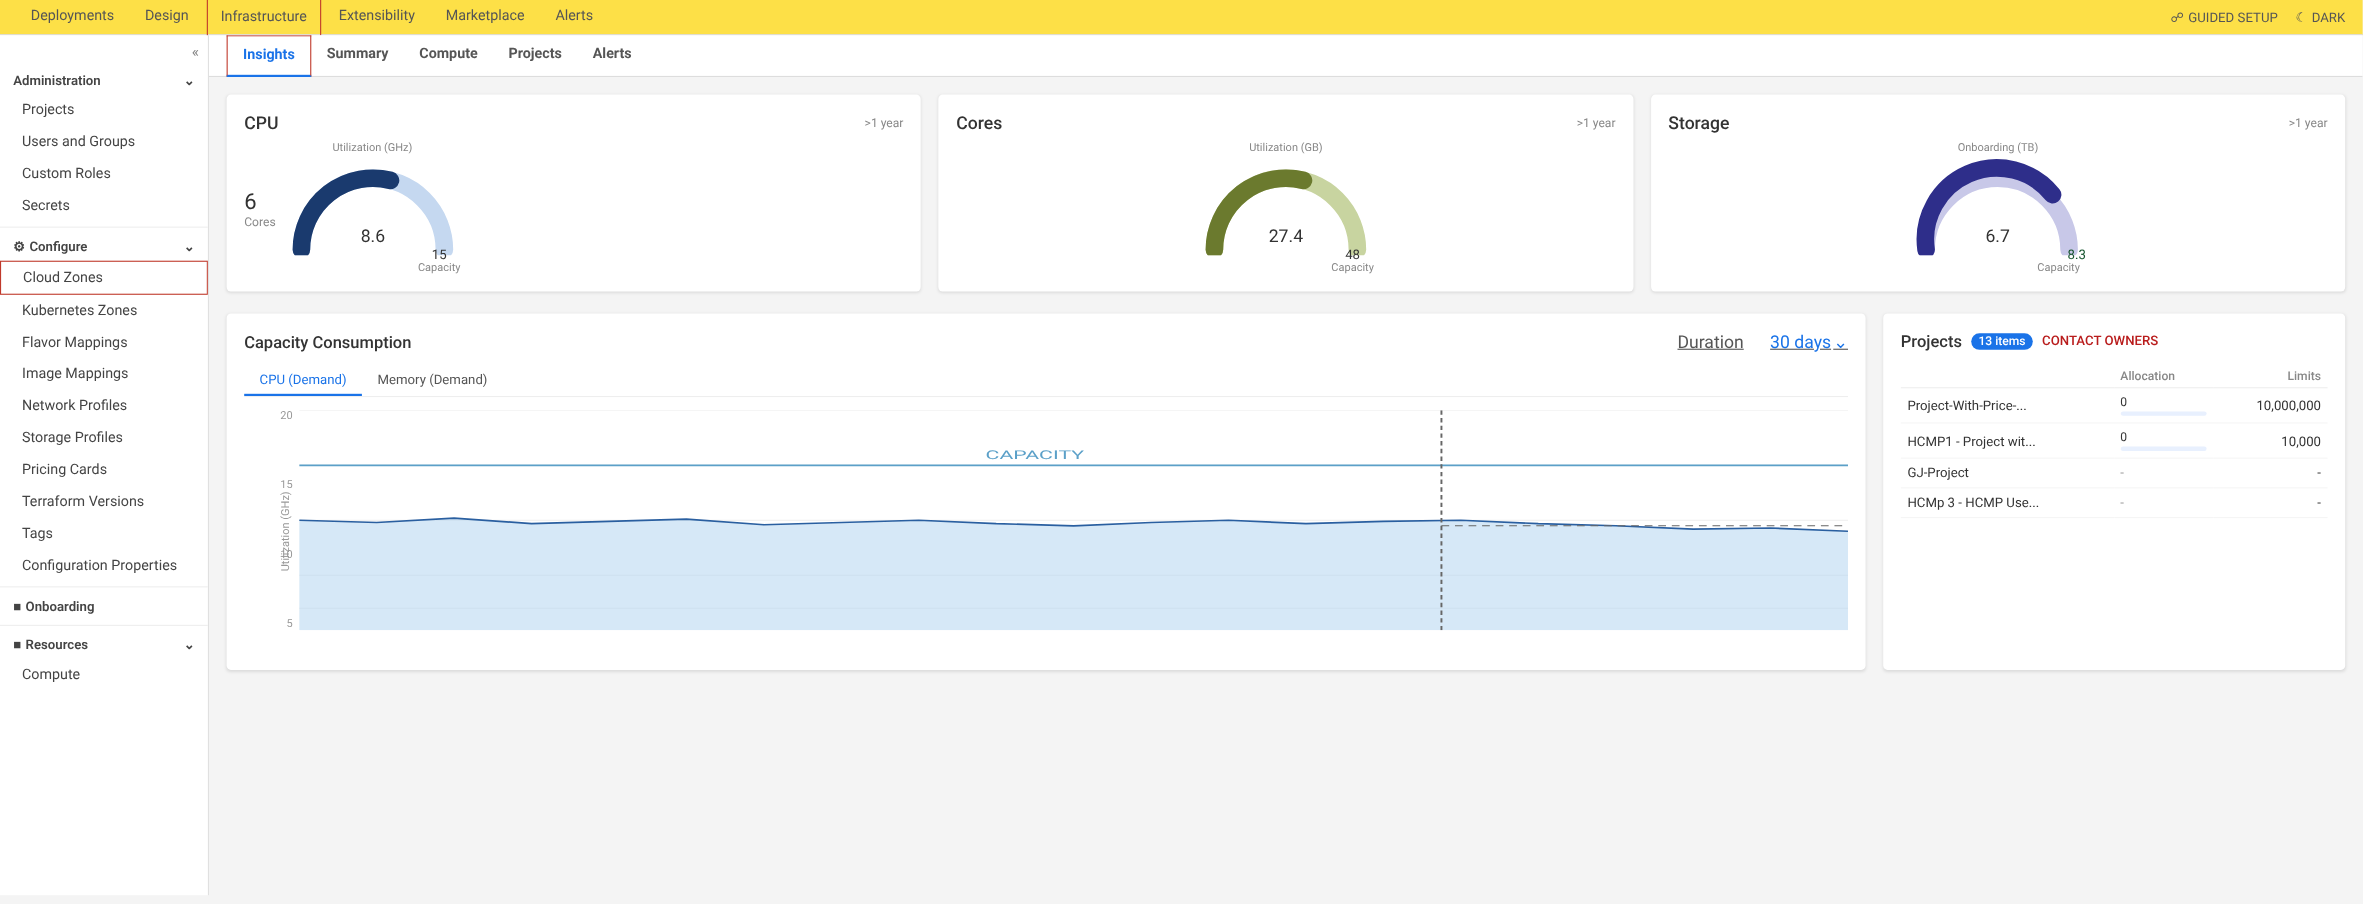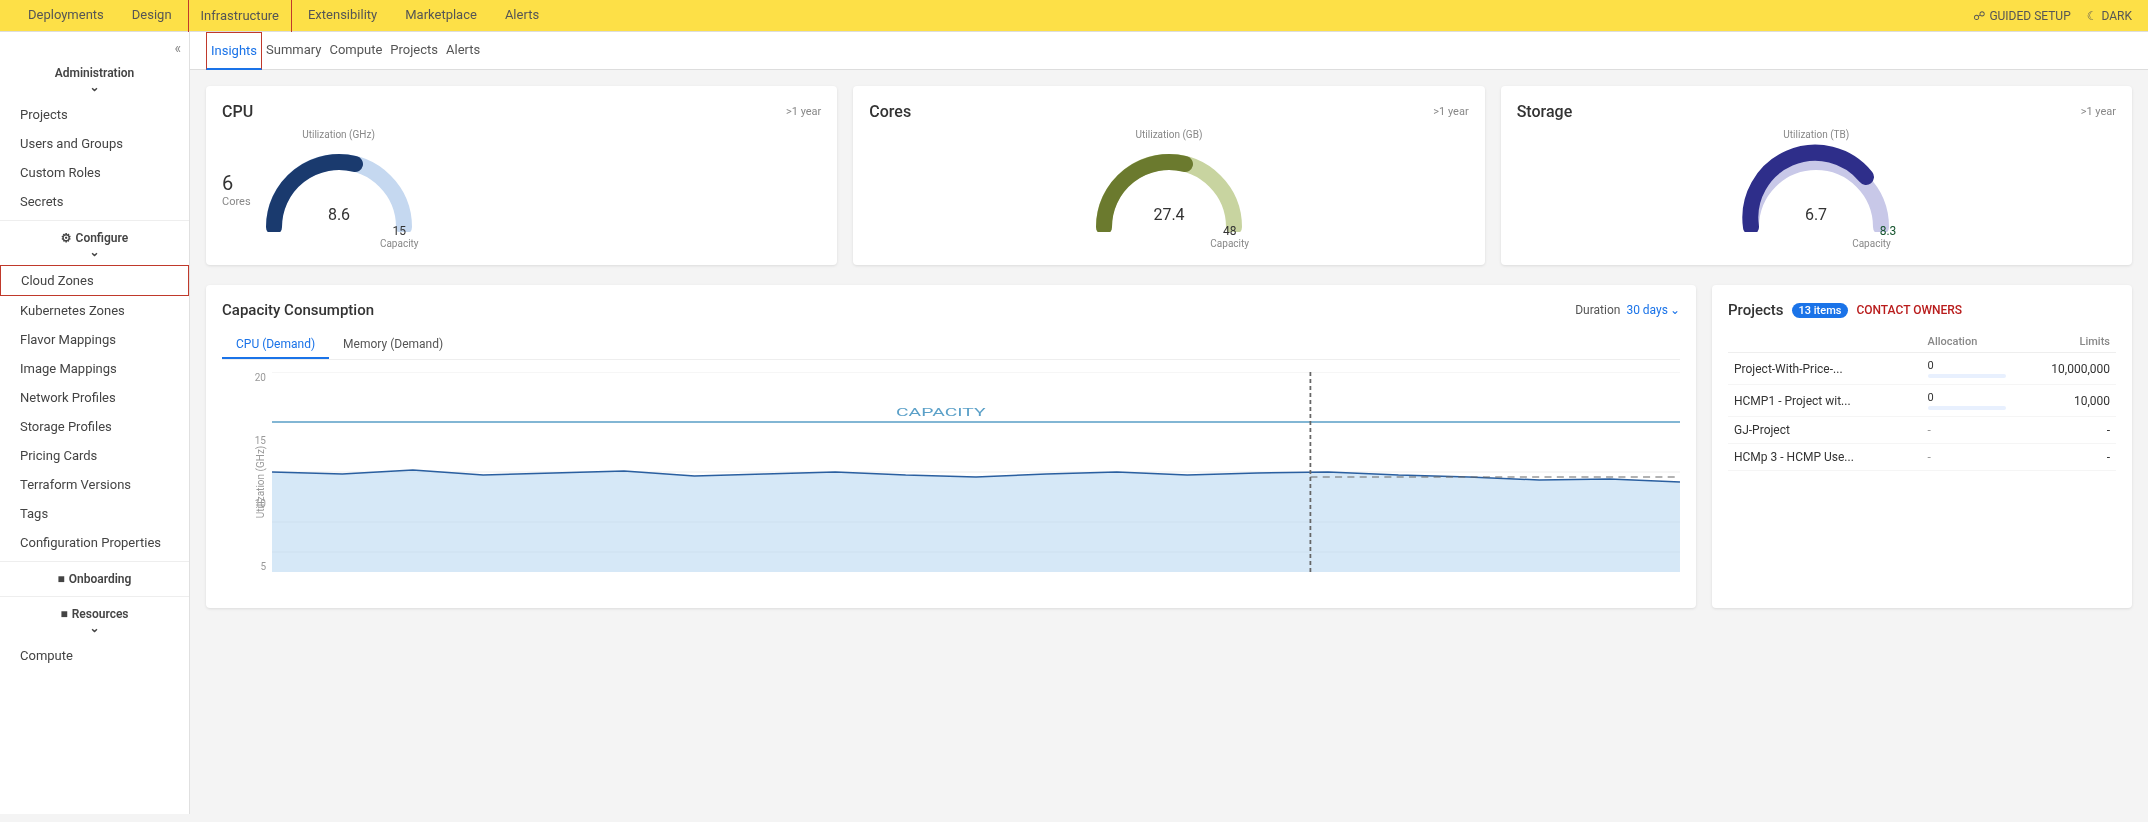--- a/index.html
+++ b/index.html
@@ -26,37 +26,36 @@
     
     
     .sidebar {
       width: 190px; background: #fff; border-right: 1px solid #e0e0e0;
       overflow-y: auto; flex-shrink: 0; padding-top: 4px;
     }
     .sidebar-section-header {
       display: flex; align-items: center; justify-content: space-between;
       padding: 6px 12px; font-size: 12px; font-weight: 600; color: #444;
       cursor: pointer;
-      flex-direction: column;
     }
     .sidebar-item {
       padding: 7px 12px 7px 20px; font-size: 13px; color: #444;
       cursor: pointer; white-space: nowrap; overflow: hidden; text-overflow: ellipsis;
     }
     .sidebar-item.highlighted { border: 1px solid #c0392b; }
     .sidebar-divider { height: 1px; background: #eee; margin: 4px 0; }
 
     
     .sub-nav {
       display: flex; align-items: center; background: #fff;
       border-bottom: 1px solid #ddd; padding: 0 16px; height: 38px;
     }
     .sub-nav-item {
-      padding: 0 4px; height: 38px; display: flex; align-items: center;
-      font-size: 13px; color: #555; cursor: pointer; border-bottom: 2px solid transparent;
+      padding: 0 14px; height: 38px; display: flex; align-items: center;
+      font-size: 13px; color: #555; cursor: pointer; border-bottom: 2px solid transparent; font-weight: bold;
     }
     .sub-nav-item.active { color: #1a73e8; border-bottom: 2px solid #1a73e8; }
     .sub-nav-item.highlighted { border: 1px solid #c0392b; }
 
     
     .main { flex: 1; overflow-y: auto; background: #f4f4f4; }
     .content-area { padding: 16px; }
 
     
     .metrics-row { display: flex; gap: 16px; margin-bottom: 20px; justify-content: center; }
@@ -78,21 +77,21 @@
     .gauge-labels { display: flex; justify-content: space-between; width: 160px; margin-top: -8px; }
 
     
     .capacity-section { display: flex; gap: 16px; }
     .capacity-card {
       background: #fff; border-radius: 4px; padding: 16px;
       flex: 1; box-shadow: 0 1px 3px rgba(0,0,0,0.1);
     }
     .capacity-card-header { display: flex; justify-content: space-between; align-items: center; margin-bottom: 12px; }
     .capacity-title { font-size: 15px; font-weight: 500; color: #333; }
-    .duration-selector { display: flex; align-items: center; gap: 6px; font-size: 12px; color: #555; }
+    .duration-selector { display: flex; align-items: center; gap: 24px; font-size: 16px; color: #555; text-decoration: underline; }
     .duration-value { color: #1a73e8; cursor: pointer; display: flex; align-items: center; gap: 2px; }
     .chart-tabs { display: flex; gap: 0; border-bottom: 1px solid #eee; margin-bottom: 12px; }
     .chart-tab { padding: 6px 14px; font-size: 12px; color: #555; cursor: pointer; border-bottom: 2px solid transparent; }
     .chart-tab.active { color: #1a73e8; border-bottom: 2px solid #1a73e8; }
 
     
     .projects-panel {
       width: 420px; background: #fff; border-radius: 4px; 
       box-shadow: 0 1px 3px rgba(0,0,0,0.1); padding: 16px; flex-shrink: 0;
     }
@@ -275,21 +274,21 @@
           </div>
         </div>
 
         <div class="metric-card">
           <div class="metric-card-header">
             <span class="metric-card-title">Storage</span>
             <span class="metric-card-time">&gt;1 year</span>
           </div>
           <div class="metric-body">
             <div class="gauge-container" style="margin:0 auto;">
-              <div style="font-size:10px;color:#888;margin-bottom:2px;">Utilization (TB)</div>
+              <div style="font-size:10px;color:#888;margin-bottom:2px;">Onboarding (TB)</div>
               <svg class="gauge-svg" viewBox="0 0 160 90">
                 <path d="M 15 85 A 65 65 0 0 1 145 85" fill="none" stroke="#c8c8e8" stroke-width="16" stroke-linecap="round"></path>
                 <path d="M 15 85 A 65 65 0 0 1 130 35" fill="none" stroke="#2e2e8a" stroke-width="16" stroke-linecap="round"></path>
                 <text x="80" y="78" text-anchor="middle" font-size="16" fill="#333">6.7</text>
               </svg>
               <div class="gauge-labels">
                 <span style="font-size:10px;color:#555;"></span>
                 <div style="display:flex;flex-direction:column;align-items:center;">
                   <span style="font-size:12px;color:#14532d;margin-left:33px;">8.3</span>
                   <span style="font-size:10px;color:#888;">Capacity</span>

